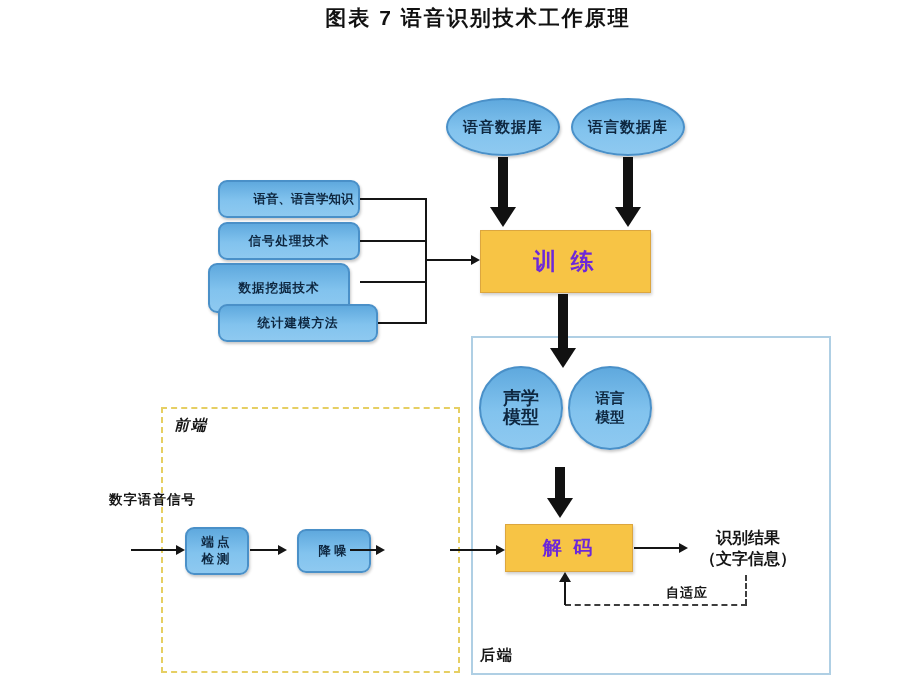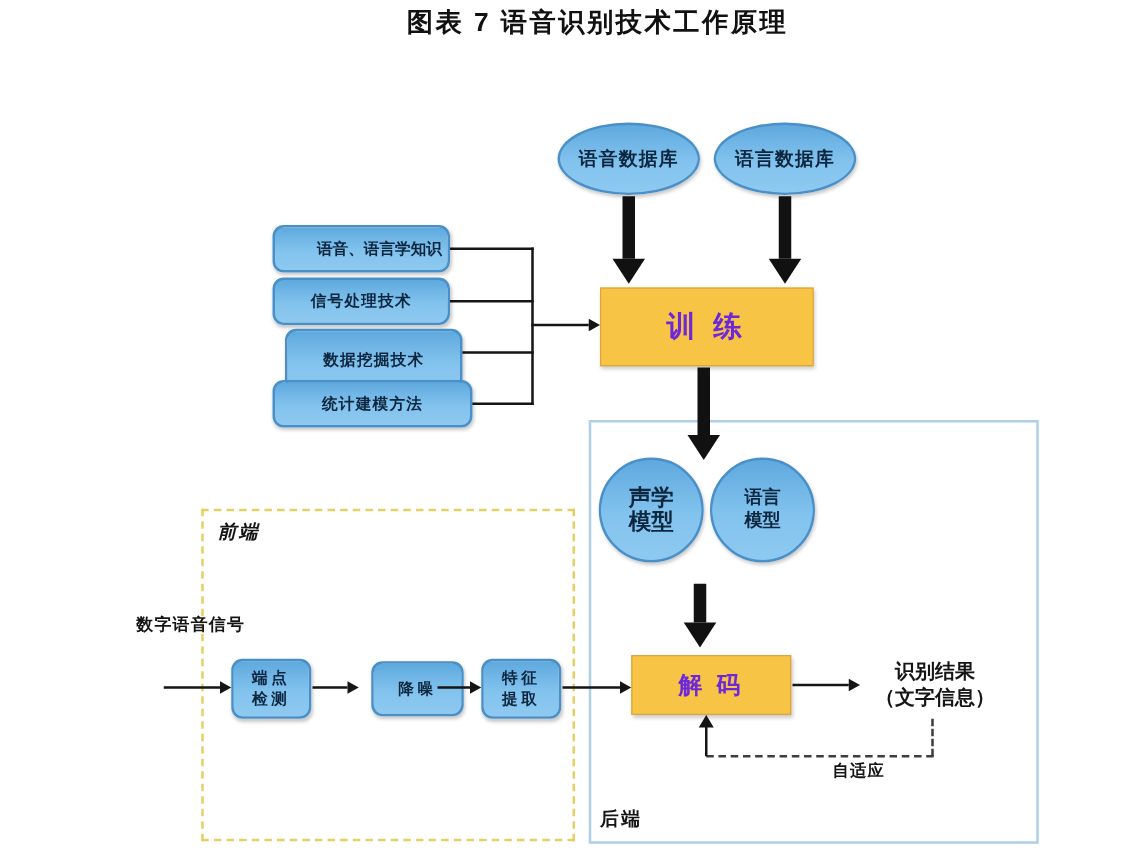--- a/index.html
+++ b/index.html
@@ -59,21 +59,21 @@
     <div class="shaft"></div>
       <div class="head"></div>
   </div>
   <div class="abs varrow z2" style="left:587px;top:157px;width:26px;height:70px;">
     <div class="shaft"></div>
       <div class="head"></div>
   </div>
 
   <div class="abs blue rounded z2" style="left:190px;top:180px;width:142px;height:38px;font-size:12.5px;padding-left:29px;">语音、语言学知识</div>
   <div class="abs blue rounded z2" style="left:190px;top:222px;width:142px;height:38px;font-size:12.5px;letter-spacing:1px;">信号处理技术</div>
-  <div class="abs blue rounded z2" style="left:200px;top:263px;width:142px;height:50px;font-size:12.5px;letter-spacing:1px;">数据挖掘技术</div>
+  <div class="abs blue rounded z2" style="left:180px;top:263px;width:142px;height:50px;font-size:12.5px;letter-spacing:1px;">数据挖掘技术</div>
   <div class="abs blue rounded z2" style="left:190px;top:304px;width:160px;height:38px;font-size:12.5px;letter-spacing:1px;">统计建模方法</div>
 
   <div class="abs line-h z1" style="left:332px;top:198px;width:67px;"></div>
   <div class="abs line-h z1" style="left:332px;top:240px;width:67px;"></div>
   <div class="abs line-h z1" style="left:332px;top:281px;width:67px;"></div>
   <div class="abs line-h z1" style="left:332px;top:322px;width:67px;"></div>
   <div class="abs line-v z1" style="left:397px;top:198px;height:126px;"></div>
   <div class="abs harrow z1" style="left:397px;top:259px;width:46px;"></div>
 
   <div class="abs orange z2" style="left:452px;top:230px;width:171px;height:63px;font-size:23px;letter-spacing:4px;">训 练</div>
@@ -105,34 +105,30 @@
   <div class="abs harrow z2" style="left:606px;top:547px;width:45px;"></div>
   <div class="abs z2" style="left:655px;top:527px;width:130px;text-align:center;font-weight:bold;font-size:16px;line-height:21px;">
     <div>识别结果</div>
     <div>（文字信息）</div>
   </div>
 
   <div class="abs dash-v z2" style="left:717px;top:575px;height:30px;"></div>
   <div class="abs dash-h z2" style="left:537px;top:604px;width:182px;"></div>
   <div class="abs line-v z2" style="left:536px;top:581px;height:24px;"></div>
   <div class="abs uphead z2" style="left:531px;top:572px;"></div>
-  <div class="abs lbl z2" style="left:638px;top:608px;font-size:13px;letter-spacing:1px;">自适应</div>
+  <div class="abs lbl z2" style="left:638px;top:584px;font-size:13px;letter-spacing:1px;">自适应</div>
 
   <div class="abs frontend-box z1" style="left:133px;top:407px;width:299px;height:266px;"></div>
   <div class="abs lbl z2" style="left:146px;top:416px;font-size:15px;letter-spacing:2px;font-style:italic;">前端</div>
 
   <div class="abs lbl z2" style="left:81px;top:491px;font-size:13.5px;letter-spacing:1px;">数字语音信号</div>
   <div class="abs harrow z2" style="left:103px;top:549px;width:45px;"></div>
 
   <div class="abs blue rounded stack z2" style="left:157px;top:527px;width:64px;height:48px;font-size:12.5px;line-height:17px;letter-spacing:3px;">
     <span>端点</span>
     <span>检测</span>
   </div>
   <div class="abs harrow z2" style="left:222px;top:549px;width:28px;"></div>
   <div class="abs blue rounded z2" style="left:269px;top:529px;width:74px;height:44px;font-size:12.5px;letter-spacing:3px;">降噪</div>
   <div class="abs harrow z2" style="left:322px;top:549px;width:26px;"></div>
-  <div class="abs blue rounded stack z2" style="left:357px;top:527px;width:64px;height:48px;font-size:12.5px;line-height:17px;letter-spacing:3px;">
-    <span>特征</span>
-    <span>提取</span>
-  </div>
   <div class="abs harrow z2" style="left:422px;top:549px;width:46px;"></div>
 
 </div>
 
 </body></html>

